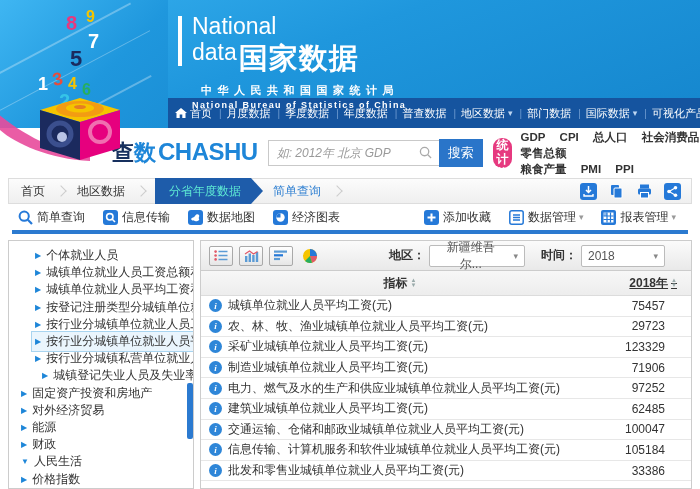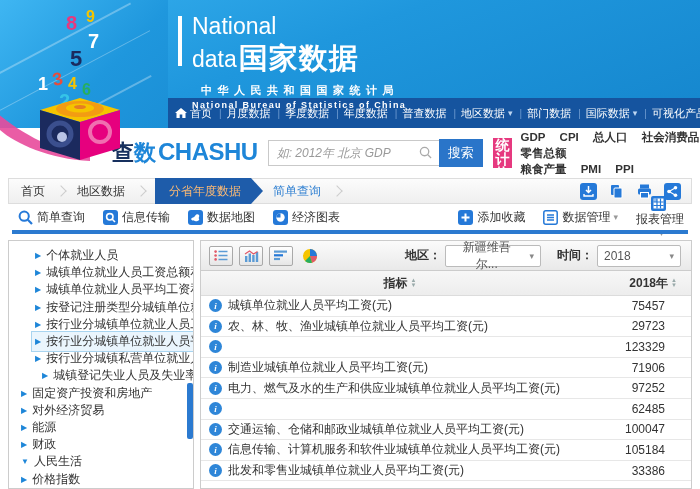--- a/index.html
+++ b/index.html
@@ -17,52 +17,52 @@
   .nav-item + .nav-item::before{content:"|";color:#6f9bd0;margin:0 5px;font-size:10px;}
   .nav-home-ic{width:12px;height:10px;margin-right:3px;}
   .caret-w::after{content:"▾";color:#bcd6f2;font-size:9px;margin-left:3px;}
   .logo-panel{position:absolute;top:0;left:0;width:168px;height:128px;z-index:5;
     background:linear-gradient(135deg,#3fb6f2 0%,#1f97dd 60%,#1b8fd6 100%);overflow:visible;}
   .logo-panel svg{position:absolute;top:2px;left:2px;overflow:visible;}
   .streak{position:absolute;background:rgba(255,255,255,.30);transform:rotate(-28deg);}
   .title-block{position:absolute;top:13px;left:178px;display:flex;color:#fff;z-index:6;}
   .tb-bar{width:4px;background:#fff;height:50px;margin:3px 10px 0 0;}
   .tb-en1{font-size:23px;line-height:26px;font-weight:400;}
-  .tb-l2{display:flex;align-items:center;}
+  .tb-l2{display:flex;align-items:flex-start;}
   .tb-en2{font-size:23px;font-weight:400;margin-right:2px;}
   .tb-cn{font-size:29px;font-weight:bold;letter-spacing:1px;font-family:Liberation Mono, monospace;}
   .tb-sub-cn{font-size:11px;font-weight:bold;letter-spacing:5.5px;margin-top:4px;margin-left:9px;}
   .tb-sub-en{font-size:9px;font-weight:bold;letter-spacing:1.4px;margin-top:2px;}
   
   .search-row{position:absolute;top:128px;left:0;width:700px;height:50px;background:#fff;
     display:flex;align-items:center;padding-left:112px;box-sizing:border-box;}
   .chashu{font-weight:bold;display:flex;align-items:baseline;margin-right:10px;cursor:pointer;}
   .cs-cha{font-size:22px;color:#17305e;}
   .cs-shu{font-size:22px;color:#1e86d8;}
   .cs-en{font-size:24px;color:#1e86d8;margin-left:2px;letter-spacing:-0.5px;}
   .search-box{position:relative;}
   .search-box input{width:138px;height:24px;border:1px solid #c9c9c9;border-right:none;
     padding:0 24px 0 8px;font-size:12px;color:#555;outline:none;font-style:italic;}
   .search-box input::placeholder{color:#999;}
   .mag-ic{position:absolute;right:7px;top:6px;width:13px;height:13px;}
   .search-btn{width:54px;height:28px;background:#2a75c9;color:#fff;border:none;
     font-size:13px;cursor:pointer;}
-  .hot-badge{width:26px;height:30px;background:#e6397f;color:#fff;font-size:14px;
-    line-height:14px;text-align:center;margin:0 8px 0 10px;font-weight:bold;}
+  .hot-badge{width:26px;height:30px;background:#e6397f;color:#fff;font-size:12px;
+    line-height:14px;text-align:center;margin:0 8px 0 10px;font-weight:bold;border-radius:9px;}
   .hotwords{font-size:11.5px;font-weight:bold;color:#333;line-height:16px;}
   .hotwords span{margin-right:11px;cursor:pointer;}
   
   .crumbbar{position:absolute;top:178px;left:8px;width:684px;height:26px;box-sizing:border-box;
     background:linear-gradient(#fcfcfc,#efefef);border:1px solid #ddd;
     display:flex;align-items:center;font-size:12px;}
   .crumb{margin:0 6px 0 12px;cursor:pointer;}
   .crumb2{margin:0 6px;cursor:pointer;}
   .wedge{width:7px;height:7px;border-top:1px solid #ccc;border-right:1px solid #ccc;
     transform:rotate(45deg);margin:0 6px;}
-  .crumb-active{background:#1e5caa;color:#fdba74;height:26px;line-height:26px;padding:0 10px 0 14px;
+  .crumb-active{background:#1e5caa;color:#5eead4;height:26px;line-height:26px;padding:0 10px 0 14px;
     position:relative;margin:0 14px 0 4px;cursor:pointer;}
   .crumb-active::after{content:"";position:absolute;right:-12px;top:0;border-top:13px solid transparent;
     border-bottom:13px solid transparent;border-left:12px solid #1e5caa;}
   .crumb-link{color:#2e7fd1;margin:0 6px 0 8px;cursor:pointer;}
   .crumb-icons{margin-left:auto;display:flex;align-items:center;gap:11px;padding-right:10px;}
   .crumb-icons svg{width:17px;height:17px;cursor:pointer;}
   
   .toolbar{position:absolute;top:204px;left:8px;width:684px;height:26px;display:flex;
     align-items:center;font-size:12px;box-sizing:border-box;padding:0 8px 0 10px;}
   .tool-item{display:flex;align-items:center;margin-right:18px;cursor:pointer;}
@@ -89,26 +89,26 @@
     display:flex;align-items:center;padding:0 8px;box-sizing:border-box;}
   .viewbox{width:22px;height:18px;border:1px solid #a9a9a9;border-radius:2px;
     background:linear-gradient(#fff,#e6e6e6);display:flex;align-items:center;justify-content:center;
     margin-right:6px;cursor:pointer;}
   .viewbox.noborder{border:none;background:none;}
   .f-label{font-size:12px;font-weight:bold;color:#333;margin-right:4px;text-align:right;}
   .select{height:22px;border:1px solid #bbb;background:#fff;display:flex;align-items:center;
     font-size:12px;color:#555;padding:0 6px;box-sizing:border-box;cursor:pointer;border-radius:2px;}
   .select .sel-caret{margin-left:auto;color:#888;font-size:9px;padding-left:8px;}
   .sel-region{width:96px;margin-right:16px;text-align:center;}
-  .sel-time{width:84px;margin-right:2px;}
+  .sel-time{width:84px;margin-right:18px;}
   .strip-sp{flex:1;}
   .thead{height:24px;background:linear-gradient(#f7f7f7,#ededed);border-bottom:1px solid #dcdcdc;
     display:flex;align-items:center;font-size:12px;font-weight:bold;color:#333;}
   .th-ind{flex:1;text-align:center;display:flex;align-items:center;justify-content:center;}
-  .th-year{width:92px;display:flex;align-items:center;justify-content:flex-end;padding-right:14px;box-sizing:border-box;}
+  .th-year{width:92px;display:flex;align-items:center;justify-content:flex-end;padding-right:14px;box-sizing:border-box;text-decoration:underline;}
   .sort{display:inline-flex;flex-direction:column;margin-left:3px;cursor:pointer;}
   .sort i{font-style:normal;font-size:6px;line-height:5px;color:#9aa;}
   .trow{height:20.6px;border-bottom:1px solid #e7e7e7;display:flex;align-items:center;
     font-size:12px;color:#333;box-sizing:border-box;}
   .info-i{width:13px;height:13px;border-radius:50%;background:#2e86d8;color:#fff;flex:none;
     font-size:9px;font-weight:bold;font-family:"Liberation Serif",serif;font-style:italic;
     display:flex;align-items:center;justify-content:center;margin:0 6px 0 8px;cursor:pointer;}
   .trow .lbl{white-space:nowrap;overflow:hidden;}
   .trow .val{margin-left:auto;padding-right:26px;}
 </style>
@@ -296,21 +296,21 @@
       </svg>
     <span>添加收藏</span>
   </span>
   <span class="tool-item caret-g">
     <svg width="15" height="15" viewBox="0 0 15 15">
         <rect x="0.8" y="0.8" width="13.4" height="13.4" rx="2" fill="#fff" stroke="#2579d8" stroke-width="1.5"></rect>
         <path d="M4 5h7M4 7.5h7M4 10h7" stroke="#2579d8" stroke-width="1.4"></path>
       </svg>
     <span>数据管理</span>
   </span>
-  <span class="tool-item caret-g" style="margin-right:0;flex-direction:column;">
+  <span class="tool-item caret-g" style="margin-right:8px;">
     <svg width="15" height="15" viewBox="0 0 15 15">
         <rect width="15" height="15" rx="2" fill="#2579d8"></rect>
         <rect x="2.5" y="2.5" width="10" height="10" fill="#fff"></rect>
         <path d="M2.5 6h10M2.5 9.5h10M6 2.5v10M9.5 2.5v10" stroke="#2579d8" stroke-width="1.2"></path>
         <rect x="2.5" y="2.5" width="3.5" height="3.5" fill="#2579d8" opacity="0.5"></rect>
       </svg>
     <span>报表管理</span>
   </span>
 </div>
 
@@ -450,34 +450,36 @@
       <span class="lbl">城镇单位就业人员平均工资(元)</span>
       <span class="val">75457</span>
     </div>
   <div class="trow">
       <span class="info-i">i</span>
       <span class="lbl">农、林、牧、渔业城镇单位就业人员平均工资(元)</span>
       <span class="val">29723</span>
     </div>
   <div class="trow">
       <span class="info-i">i</span>
+      <span class="lbl">采矿业城镇单位就业人员平均工资(元)</span>
       <span class="val">123329</span>
     </div>
   <div class="trow">
       <span class="info-i">i</span>
       <span class="lbl">制造业城镇单位就业人员平均工资(元)</span>
       <span class="val">71906</span>
     </div>
   <div class="trow">
       <span class="info-i">i</span>
       <span class="lbl">电力、燃气及水的生产和供应业城镇单位就业人员平均工资(元)</span>
       <span class="val">97252</span>
     </div>
   <div class="trow">
       <span class="info-i">i</span>
+      <span class="lbl">建筑业城镇单位就业人员平均工资(元)</span>
       <span class="val">62485</span>
     </div>
   <div class="trow">
       <span class="info-i">i</span>
       <span class="lbl">交通运输、仓储和邮政业城镇单位就业人员平均工资(元)</span>
       <span class="val">100047</span>
     </div>
   <div class="trow">
       <span class="info-i">i</span>
       <span class="lbl">信息传输、计算机服务和软件业城镇单位就业人员平均工资(元)</span>

